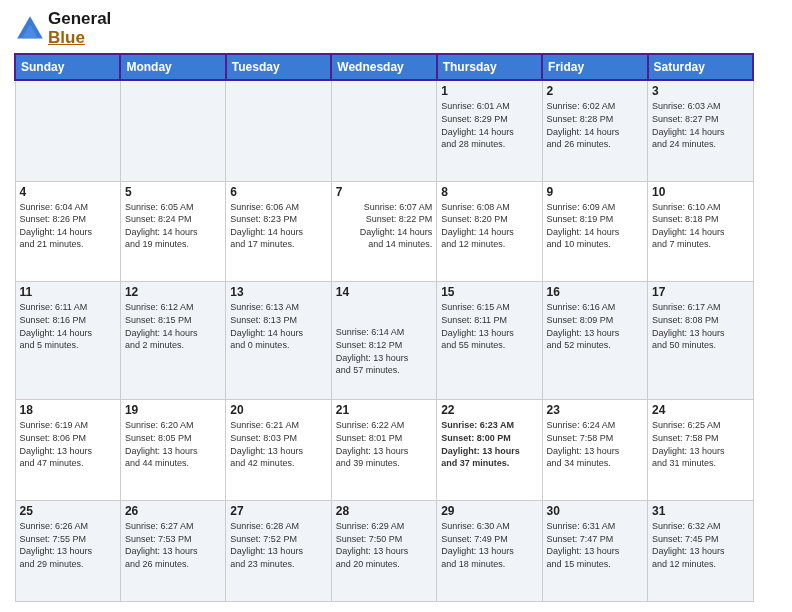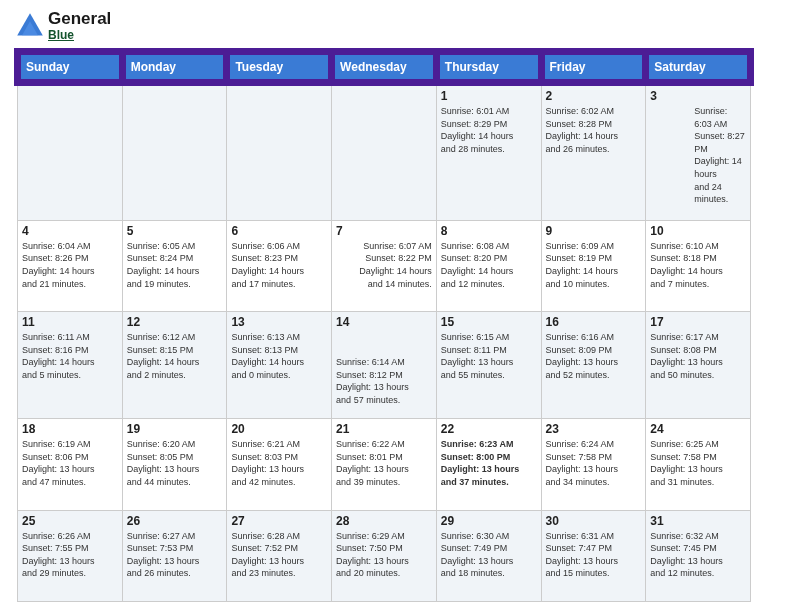--- a/index.html
+++ b/index.html
@@ -54,21 +54,21 @@
       width: 100%;
       table-layout: fixed;
     }
     .calendar th {
       background-color: #3a7bd5;
       color: #fff;
       font-size: 12px;
       font-weight: bold;
       text-align: left;
       padding: 5px 5px;
-      border: 7px solid #4c1d95;
+      border: 2px solid #4c1d95;
     }
     .calendar td {
       border: 1px solid #ccc;
       vertical-align: top;
       padding: 3px 4px;
       font-size: 9.5px;
       color: #222;
       background: #fff;
       width: calc(100% / 7);
       height: 84px;
@@ -101,21 +101,21 @@
 
 <div class="page">
   <div class="header">
     <div class="logo">
       <svg class="logo-icon" viewBox="0 0 40 40">
         <polygon points="20,4 36,32 4,32" fill="#3a7bd5"></polygon>
         <polygon points="20,14 30,32 10,32" fill="#5a9af0" opacity="0.5"></polygon>
       </svg>
       <div>
         <div style="font-size:17px;font-weight:bold;color:#1a1a1a;line-height:1.1;">General</div>
-        <div style="font-size:12px;font-weight:bold;color:#14532d;line-height:1.1;text-decoration:underline;">Blue</div>
+        <div style="font-size:17px;font-weight:bold;color:#a16207;line-height:1.1;text-decoration:underline;">Blue</div>
       </div>
     </div>
     <div class="title-block">
       <div class="month-title"></div>
       <div class="location"></div>
     </div>
   </div>
 
   <table class="calendar">
     <thead>
@@ -144,21 +144,21 @@
           </td>
           <td class="alt-row">
             <span class="day-num">2</span>
             <div class="day-info" style="white-space: pre-line;">Sunrise: 6:02 AM
 Sunset: 8:28 PM
 Daylight: 14 hours
 and 26 minutes.</div>
           </td>
           <td class="alt-row">
             <span class="day-num">3</span>
-            <div class="day-info" style="white-space: pre-line; margin-left: 44px;">Sunrise: 6:03 AM
+            <div class="day-info" style="white-space: pre-line;">Sunrise: 6:03 AM
 Sunset: 8:27 PM
 Daylight: 14 hours
 and 24 minutes.</div>
           </td>
         </tr>
         <tr>
           <td>
             <span class="day-num">4</span>
             <div class="day-info" style="white-space: pre-line;">Sunrise: 6:04 AM
 Sunset: 8:26 PM

